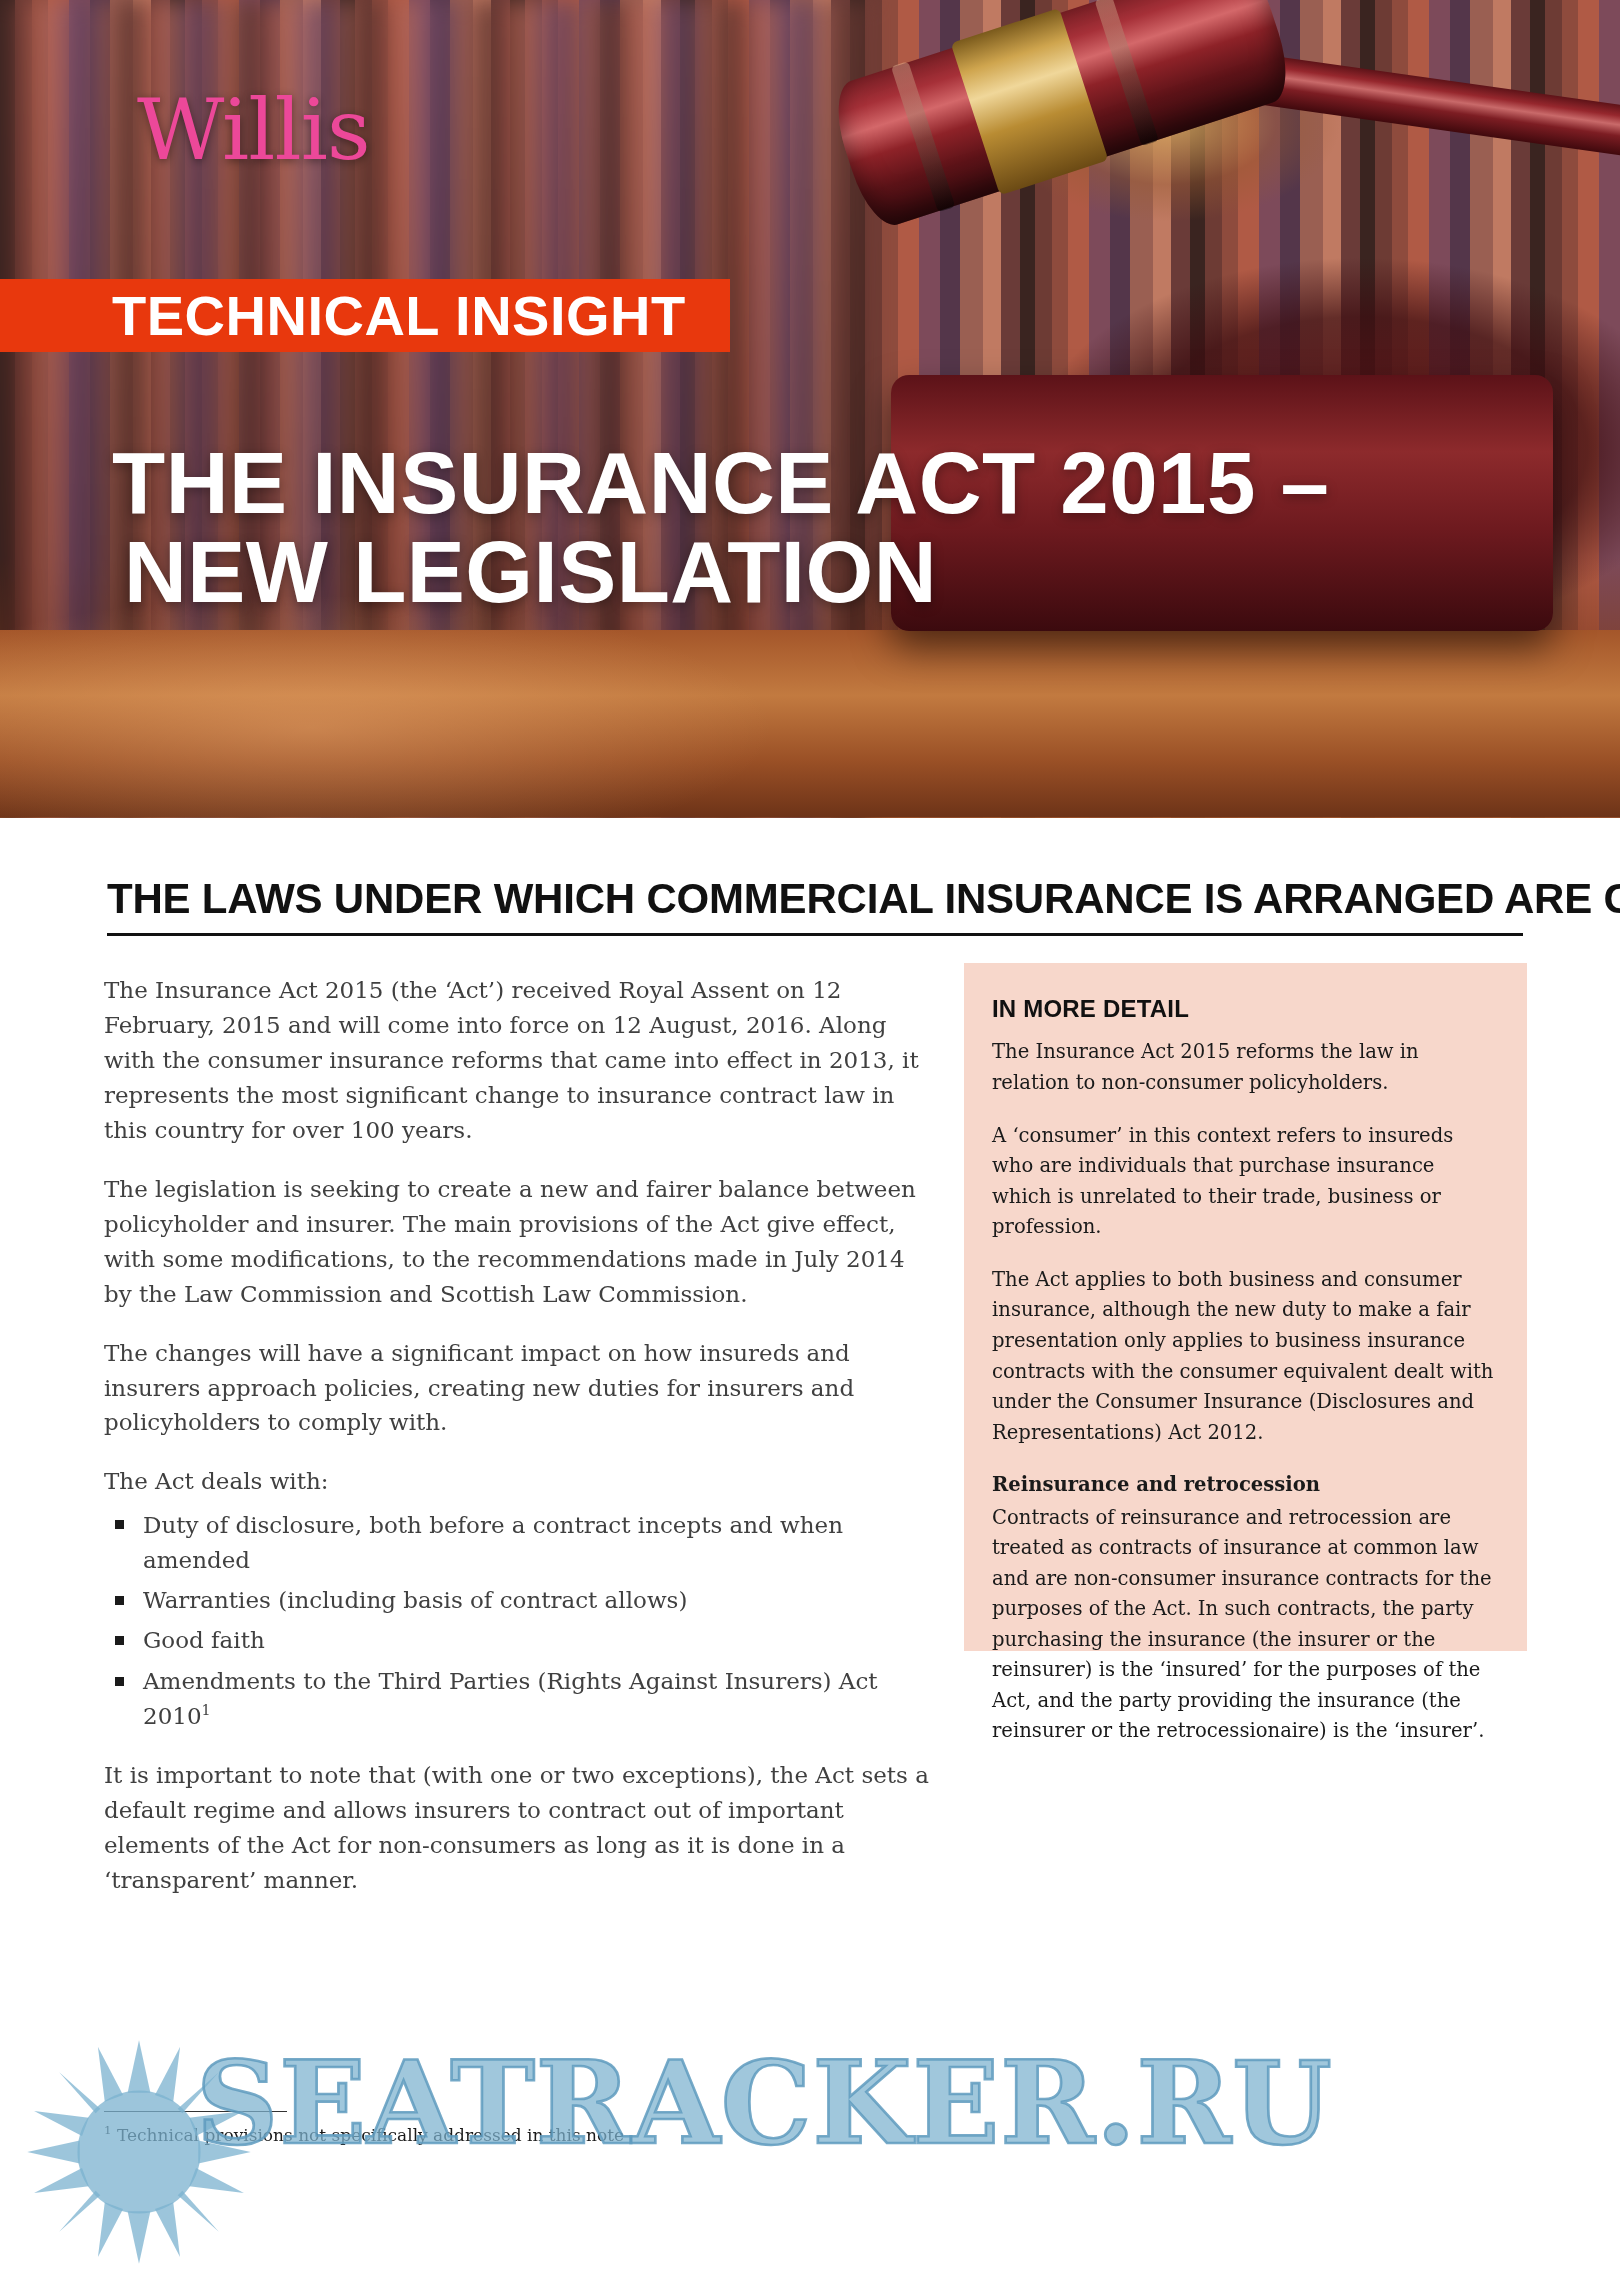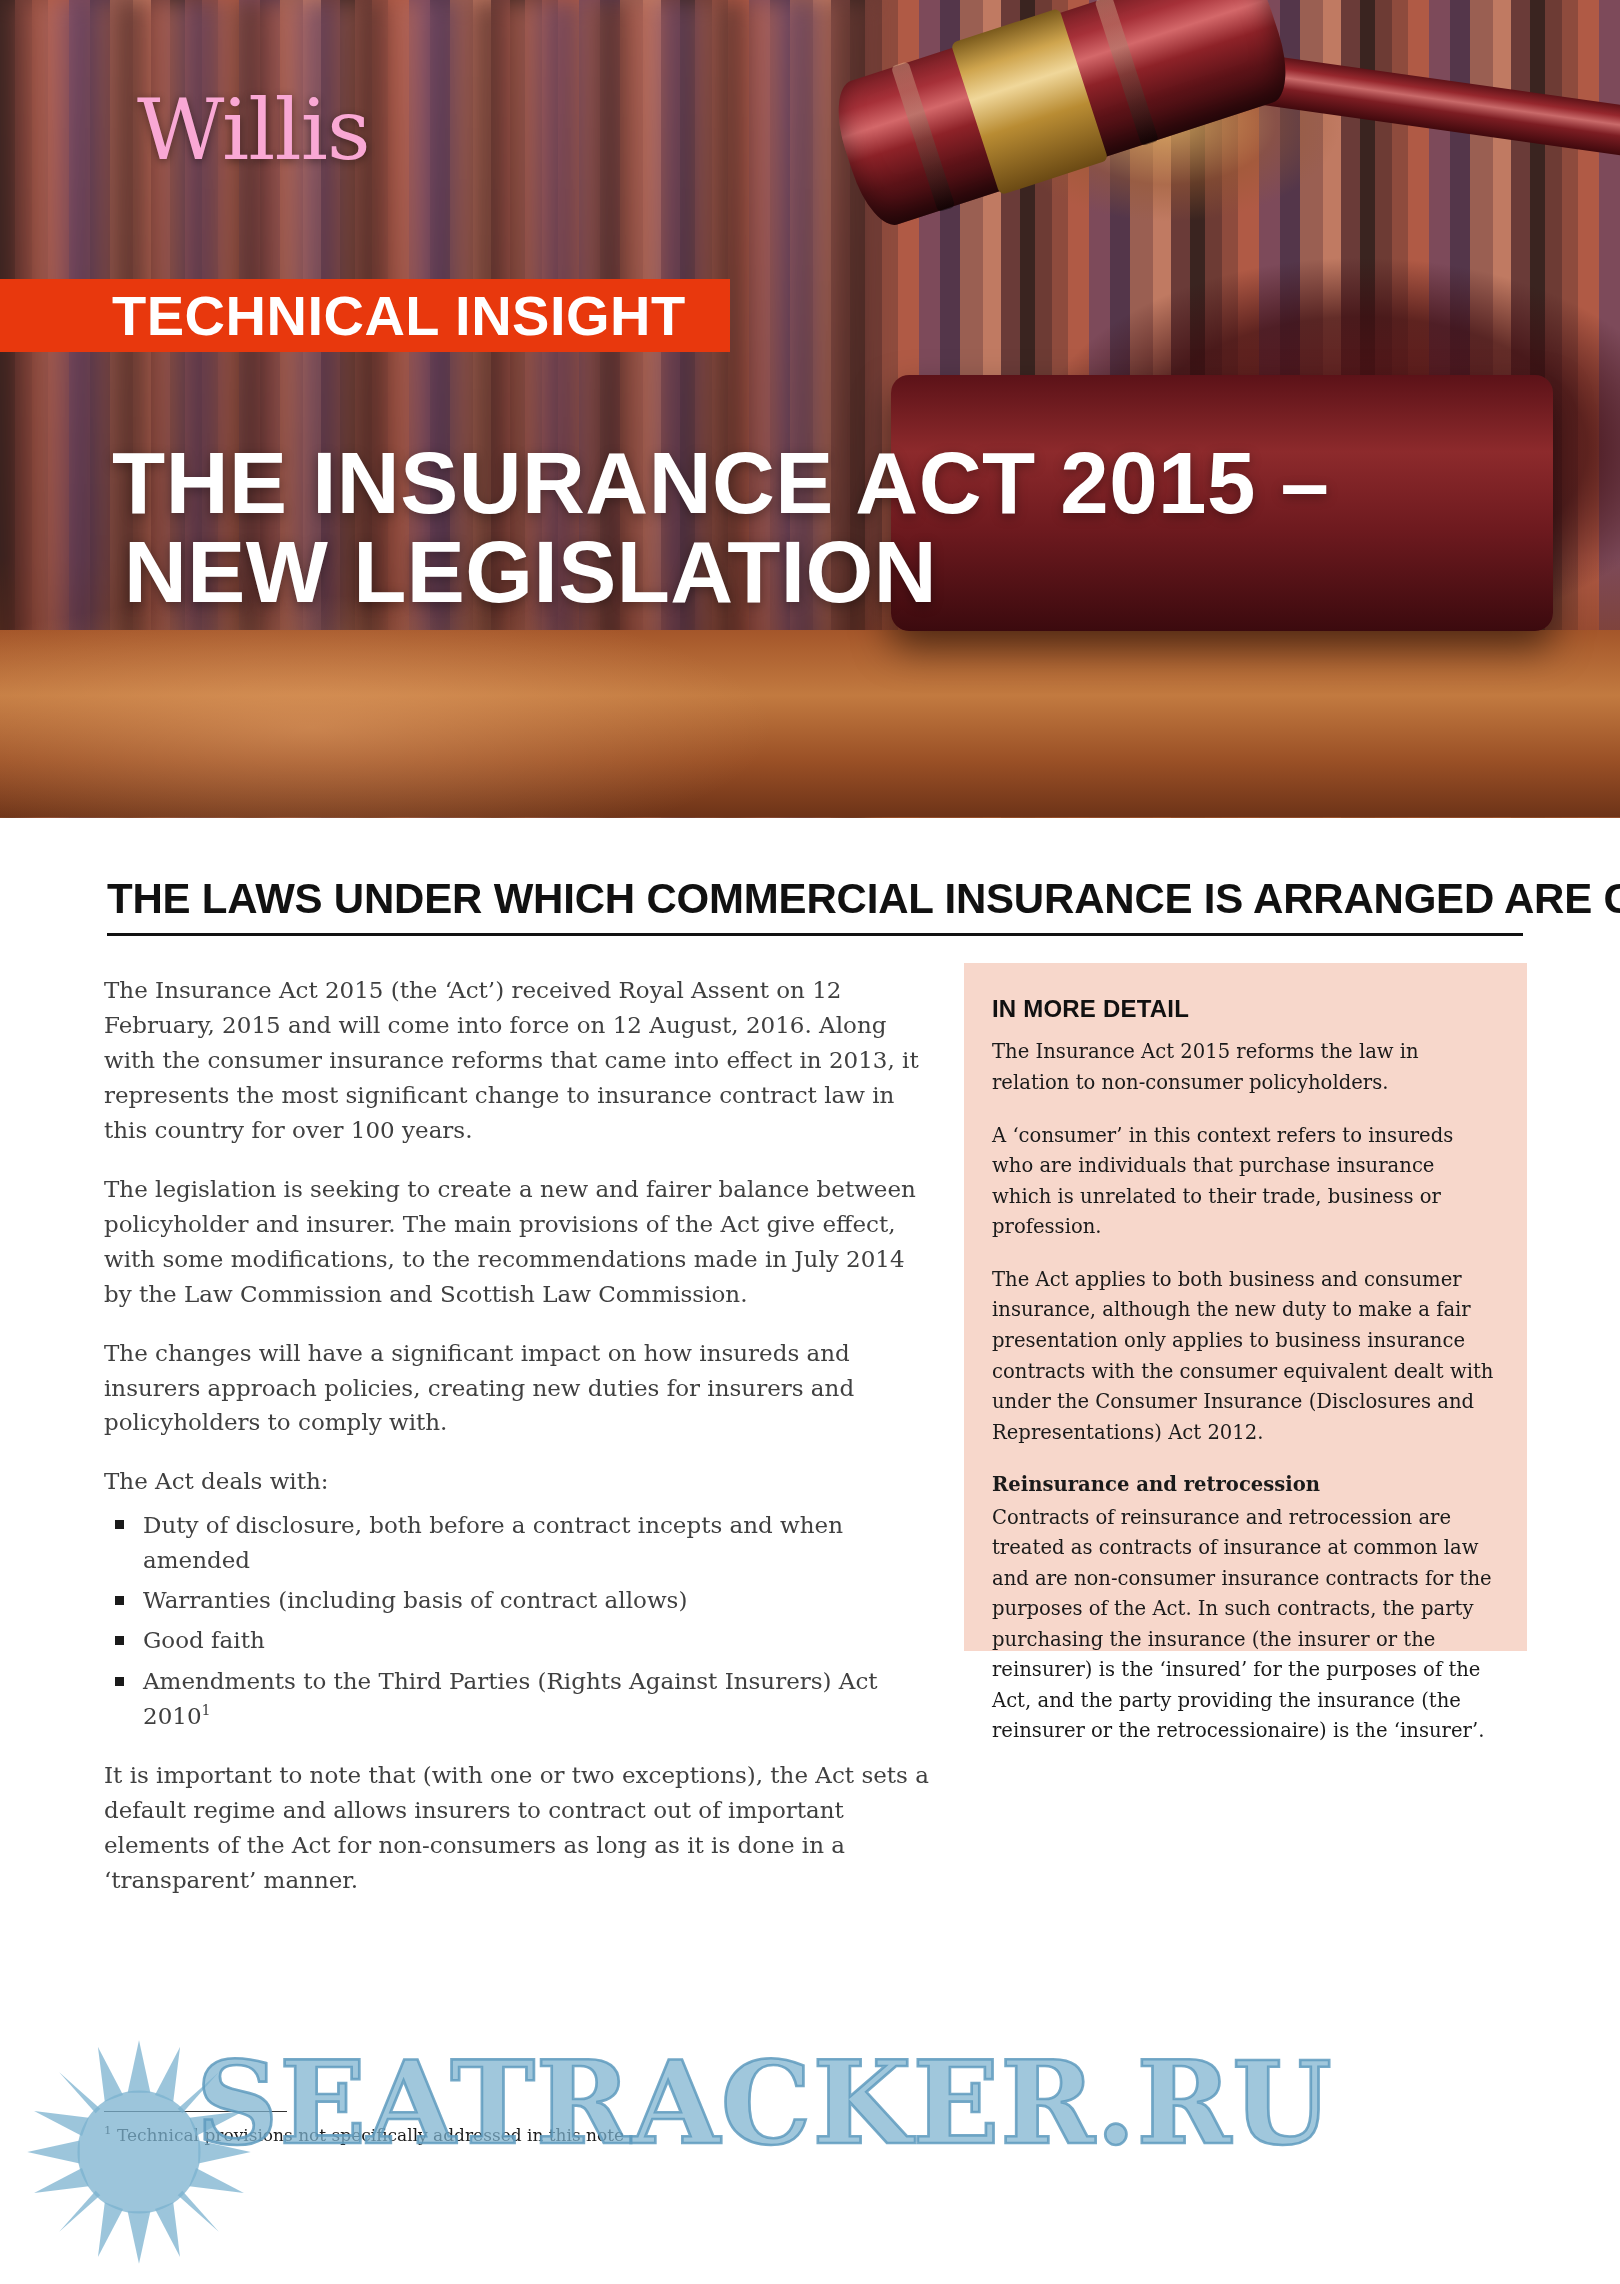--- a/index.html
+++ b/index.html
@@ -123,21 +123,21 @@
   .desk-glow {
     position: absolute;
     left: 0; top: 594px;
     width: 777px; height: 224px;
     background: radial-gradient(ellipse at 40% 60%, rgba(255,190,130,0.35), rgba(0,0,0,0) 70%);
   }
 
   .brand {
     position: absolute;
     left: 137px; top: 87px;
-    color: #f9a8d4;
+    color: #ec4899;
     font-family: "DejaVu Serif", serif;
     font-size: 85px;
     letter-spacing: -0.9px;
     line-height: 1;
     font-weight: 400;
     text-shadow: 0 1.8px 8.2px rgba(0,0,0,0.45);
   }
   .ribbon {
     position: absolute;
     left: 0; top: 279px;

